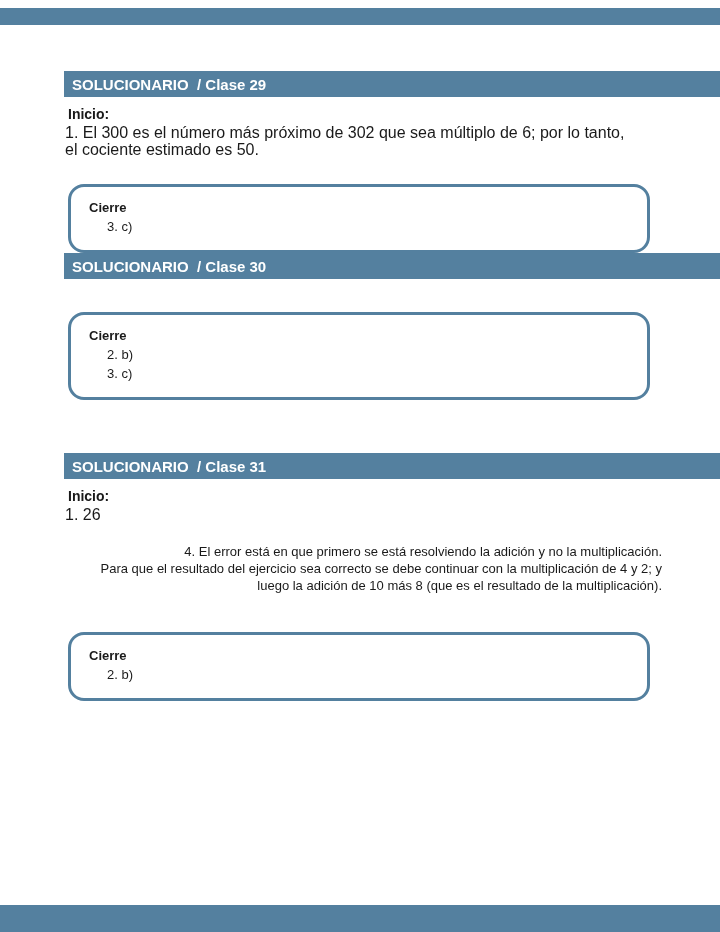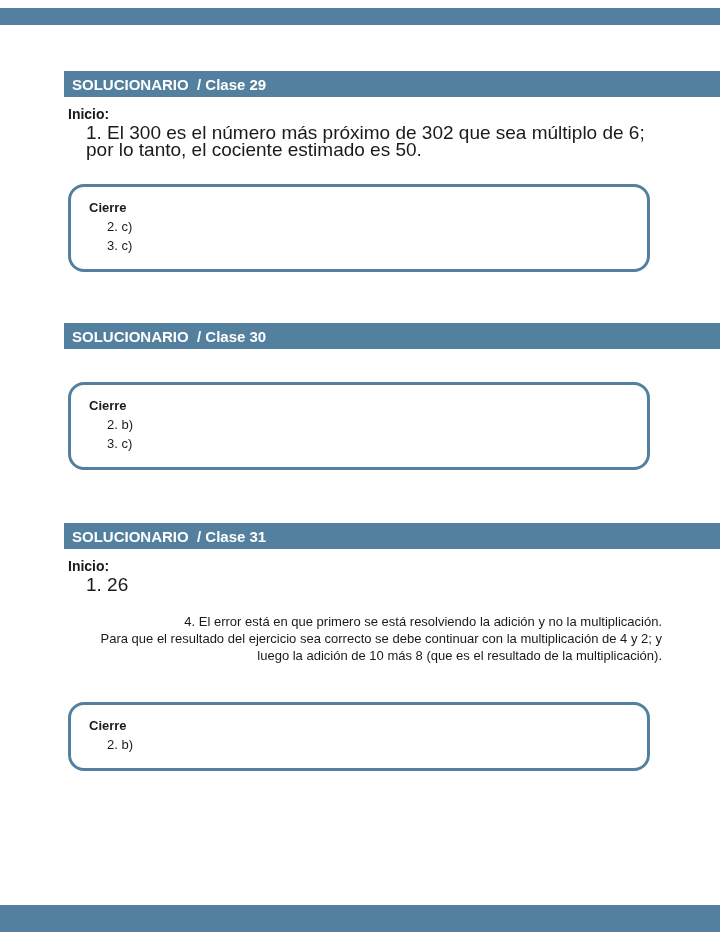--- a/index.html
+++ b/index.html
@@ -45,22 +45,22 @@
     font-weight: bold;
     font-size: 15px;
     white-space: pre;
   }
   .inicio-label {
     margin: 9px 0 2px 68px;
     font-weight: bold;
     font-size: 14px;
   }
   .inicio-item {
-    margin-left: 86px;
-    font-size: 19px;
+    margin-left: 65px;
+    font-size: 16px;
     line-height: 17px;
     max-width: 572px;
   }
   .answer-paragraph {
     margin-left: 86px;
     margin-top: 20px;
     font-size: 13px;
     line-height: 17px;
     max-width: 576px;
   }
@@ -78,42 +78,41 @@
     font-weight: bold;
     font-size: 13px;
     line-height: 18px;
   }
   .cierre-item {
     margin-left: 36px;
     font-size: 13px;
     line-height: 19px;
   }
   .mt-box-29 { margin-top: 26px; }
-  .mt-header-30 { margin-top: 51px; }
+  .mt-header-30 { }
   .mt-box-30 { margin-top: 33px; }
   .mt-header-31 { margin-top: 53px; }
   .mt-box-31 { margin-top: 38px; }
 </style>
 </head>
 <body>
 
 <div class="top-bar"></div>
 
 <div class="content">
 
   <section>
     <div class="header-bar">
       <span class="title">SOLUCIONARIO  / Clase 29</span>
     </div>
     <div class="inicio-label">Inicio:</div>
     <div class="inicio-item">1. El 300 es el número más próximo de 302 que sea múltiplo de 6; por lo tanto, el cociente estimado es 50.</div>
 
     <div class="cierre-box mt-box-29">
       <div class="cierre-title">Cierre</div>
-      <div class="cierre-item">2. c)</div>
       <div class="cierre-item">3. c)</div>
     </div>
   </section>
 
   <section>
     <div class="header-bar mt-header-30">
       <span class="title">SOLUCIONARIO  / Clase 30</span>
     </div>
 
     <div class="cierre-box mt-box-30">

